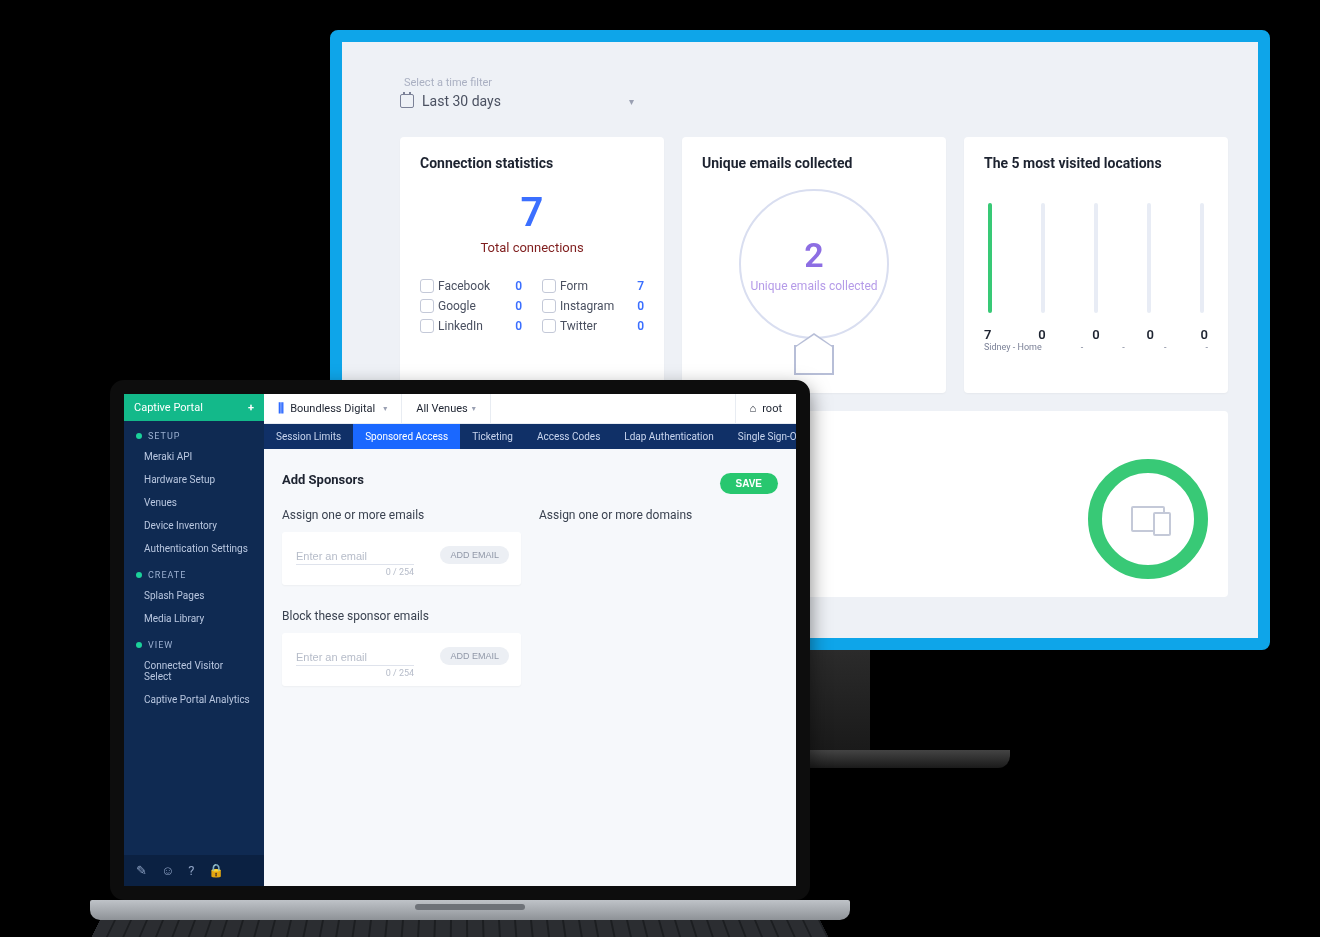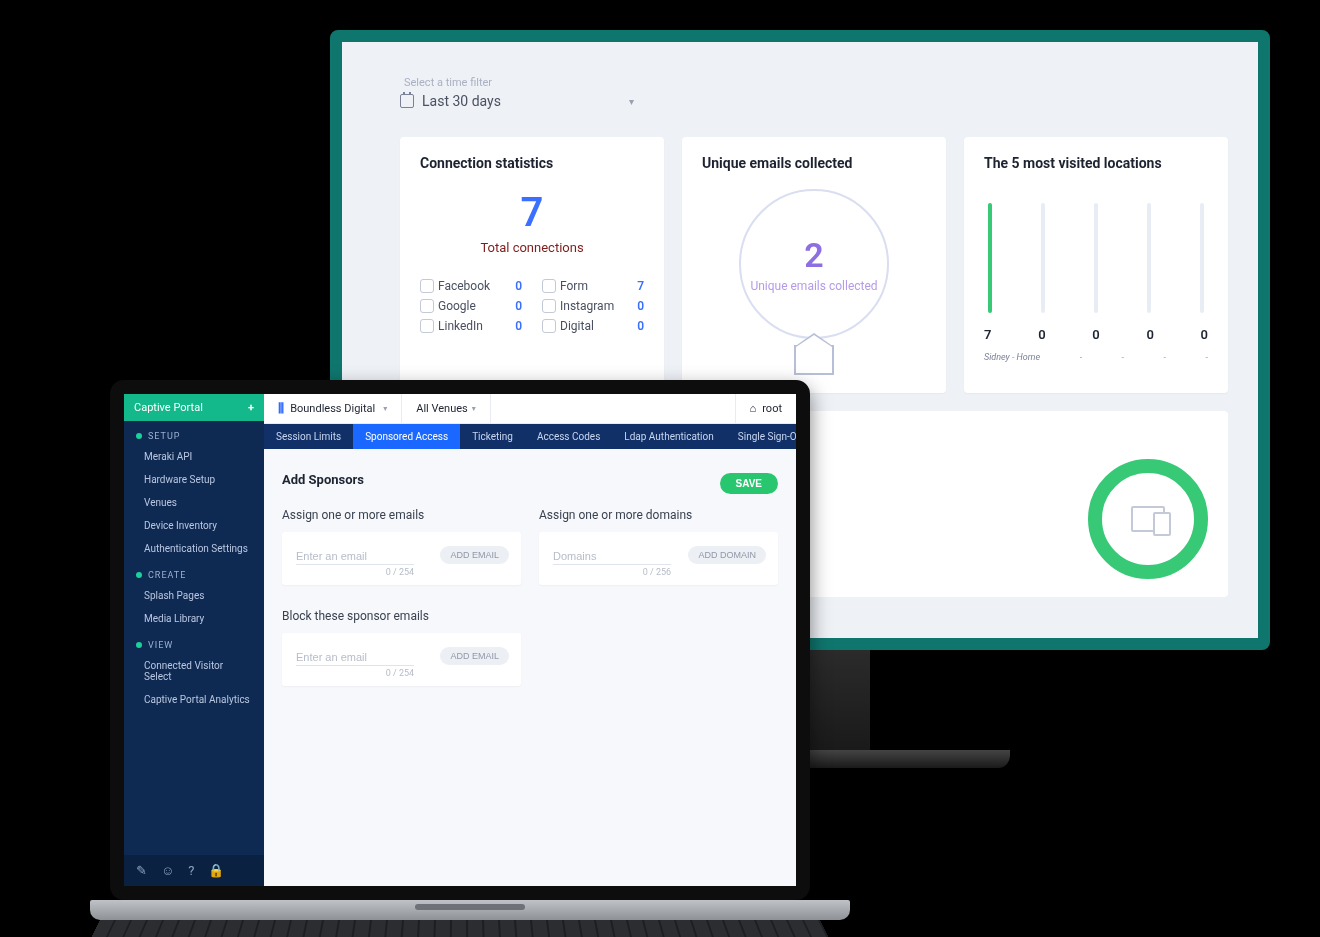--- a/index.html
+++ b/index.html
@@ -14,21 +14,21 @@
 
   
   .monitor-outer {
     position: absolute;
     left: 330px; top: 30px;
     width: 940px; height: 700px;
   }
   .monitor-bezel {
     width: 940px; height: 620px;
     background: #111;
-    border: 12px solid #0f766e;
+    border: 12px solid #0ea5e9;
     border-radius: 8px;
     overflow: hidden;
     box-shadow: 0 10px 30px rgba(0,0,0,.5);
   }
   .monitor-stand {
     width: 140px; height: 100px;
     background: linear-gradient(#2b2b2b,#1a1a1a);
     margin: 0 auto;
   }
   .monitor-base {
@@ -70,21 +70,21 @@
                      width:0;height:0;border-left:20px solid transparent;border-right:20px solid transparent;
                      border-bottom:14px solid #b7bed7;}
   .envelope:after  { content:""; position:absolute; left:50%; top:-12px; transform:translateX(-50%);
                      width:0;height:0;border-left:18px solid transparent;border-right:18px solid transparent;
                      border-bottom:12px solid #fff;}
 
   .loc-bars { display:flex; justify-content:space-between; align-items:flex-end; height:120px; margin-top:22px; padding:0 4px;}
   .loc-bar  { width:4px; height:110px; background:#e8ecf5; border-radius:2px;}
   .loc-bar.hl{ background:#38c976;}
   .loc-vals { display:flex; justify-content:space-between; margin-top:14px; font-size:13px; font-weight:600; color:#1d2330;}
-  .loc-names{ display:flex; justify-content:space-between; margin-top:10px; font-size:9px; color:#7b8197;font-style:italic;}
+  .loc-names{ display:flex; justify-content:space-between; font-size:9px; color:#7b8197;}
 
   
   .device-card { background:#fff; border-radius:4px; padding:18px 20px; margin-top:18px; display:flex; gap:30px;}
   .device-list { font-size:13px; color:#4a5060; flex:1;}
   .device-row  { display:flex; align-items:center; gap:10px; padding:4px 0;}
   .dev-ico     { width:16px;height:12px; border:2px solid #8f96a8; border-radius:2px; display:inline-block;}
   .swatch      { width:22px; height:4px; border-radius:2px; display:inline-block;}
   .device-row .v { color:#3b6fff; font-weight:600;}
   .device-row.mob .v{ color:#38c976;}
   .device-row.oth .v{ color:#8d6ee3;}
@@ -216,21 +216,21 @@
                 <span>Instagram</span>
                 <span class="val">0</span>
               </div>
               <div class="conn-cell">
                 <span class="ico"></span>
                 <span>LinkedIn</span>
                 <span class="val">0</span>
               </div>
               <div class="conn-cell">
                 <span class="ico"></span>
-                <span>Digital</span>
+                <span>Twitter</span>
                 <span class="val">0</span>
               </div>
             </div>
         </div>
 
         <div class="card">
           <h3>Unique emails collected</h3>
           <div class="emails-circle">
             <div class="emails-num">2</div>
             <div class="emails-txt">Unique emails collected</div>
@@ -382,25 +382,20 @@
               <div class="block2-h">Block these sponsor emails</div>
               <div class="box">
                 <input class="inp-line" placeholder="Enter an email" style="">
                 <button class="pill">ADD EMAIL</button>
                 <div class="counter">0 / 254</div>
               </div>
             </div>
 
             <div class="col">
               <div class="col-h">Assign one or more domains</div>
-              <div class="box">
-                <input class="inp-line" placeholder="Domains" style="">
-                <button class="pill">ADD DOMAIN</button>
-                <div class="counter">0 / 256</div>
-              </div>
             </div>
           </div>
         </div>
       </div>
 
     </div>
   </div>
   <div class="laptop-hinge"></div>
   <div class="laptop-kbd"></div>
   <div class="laptop-bottom"></div>

